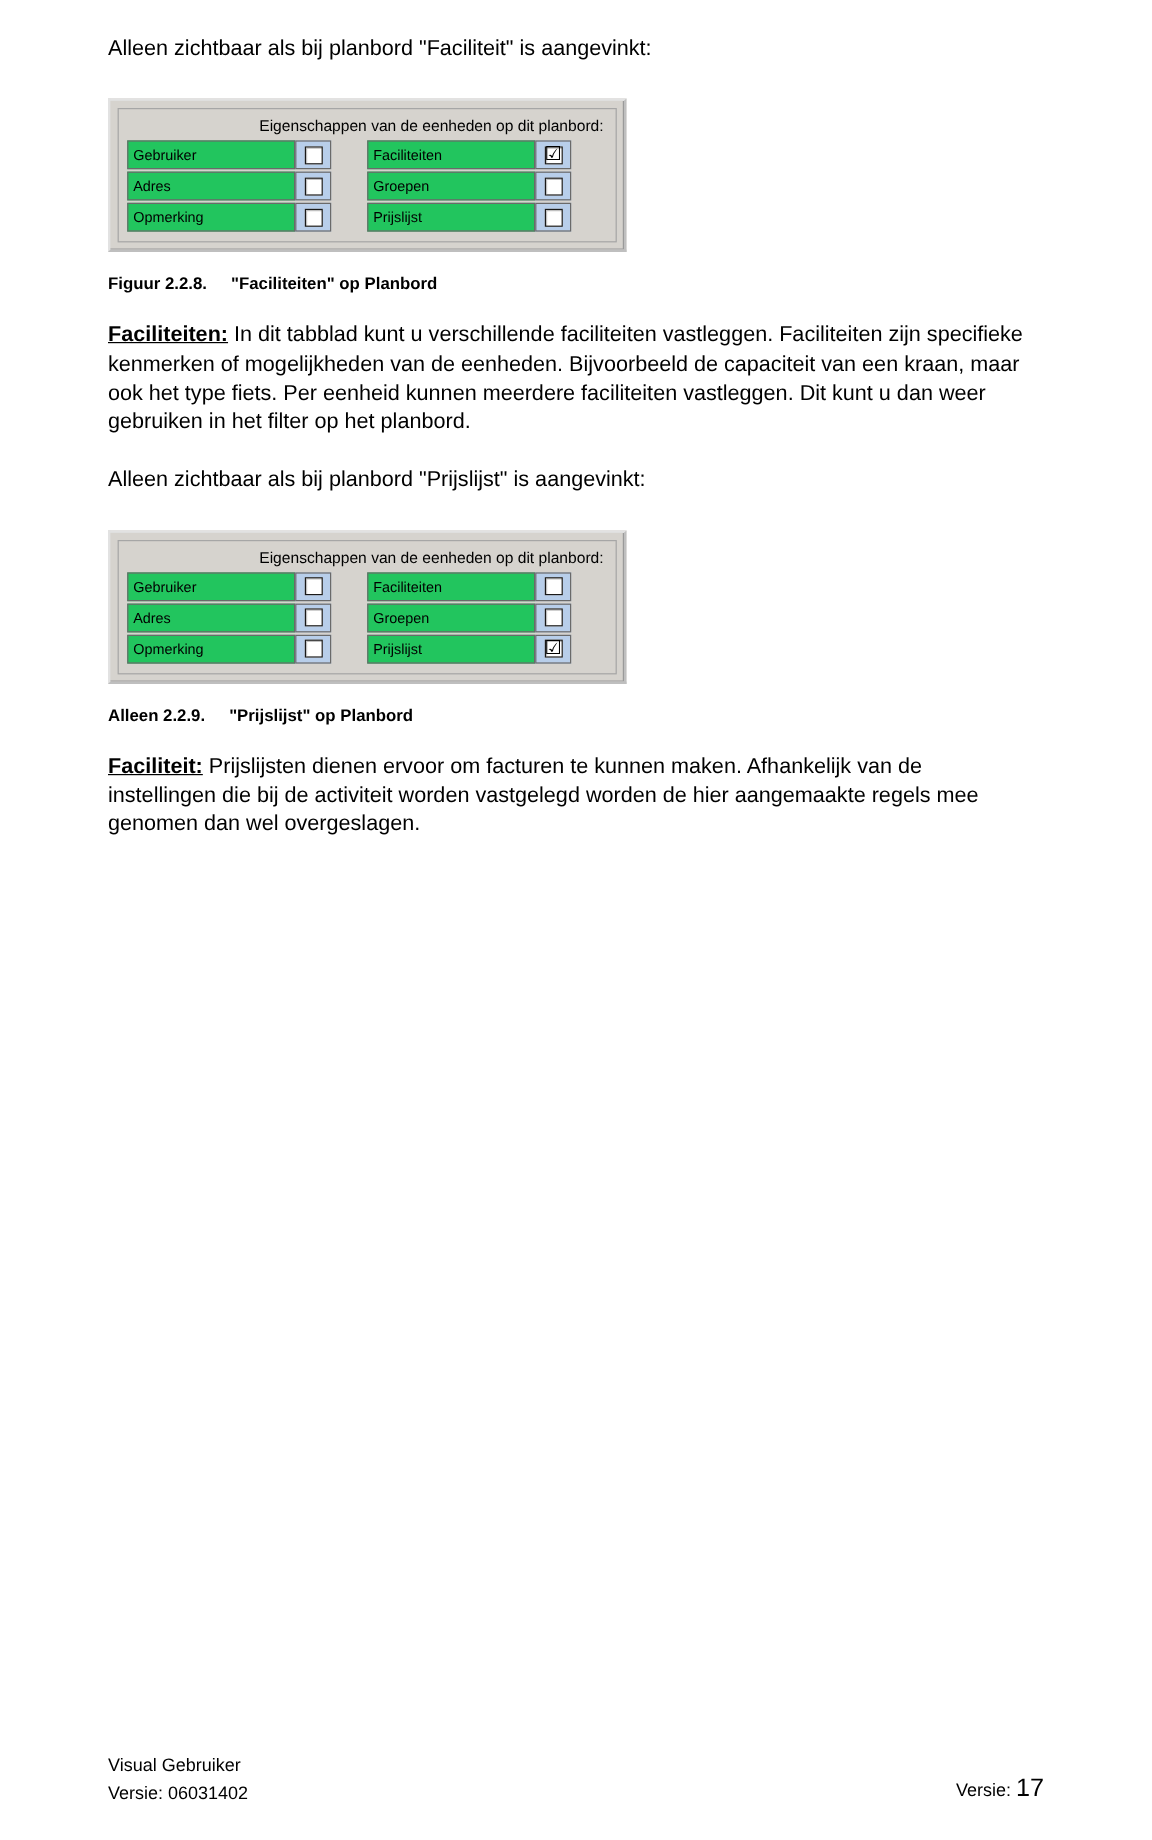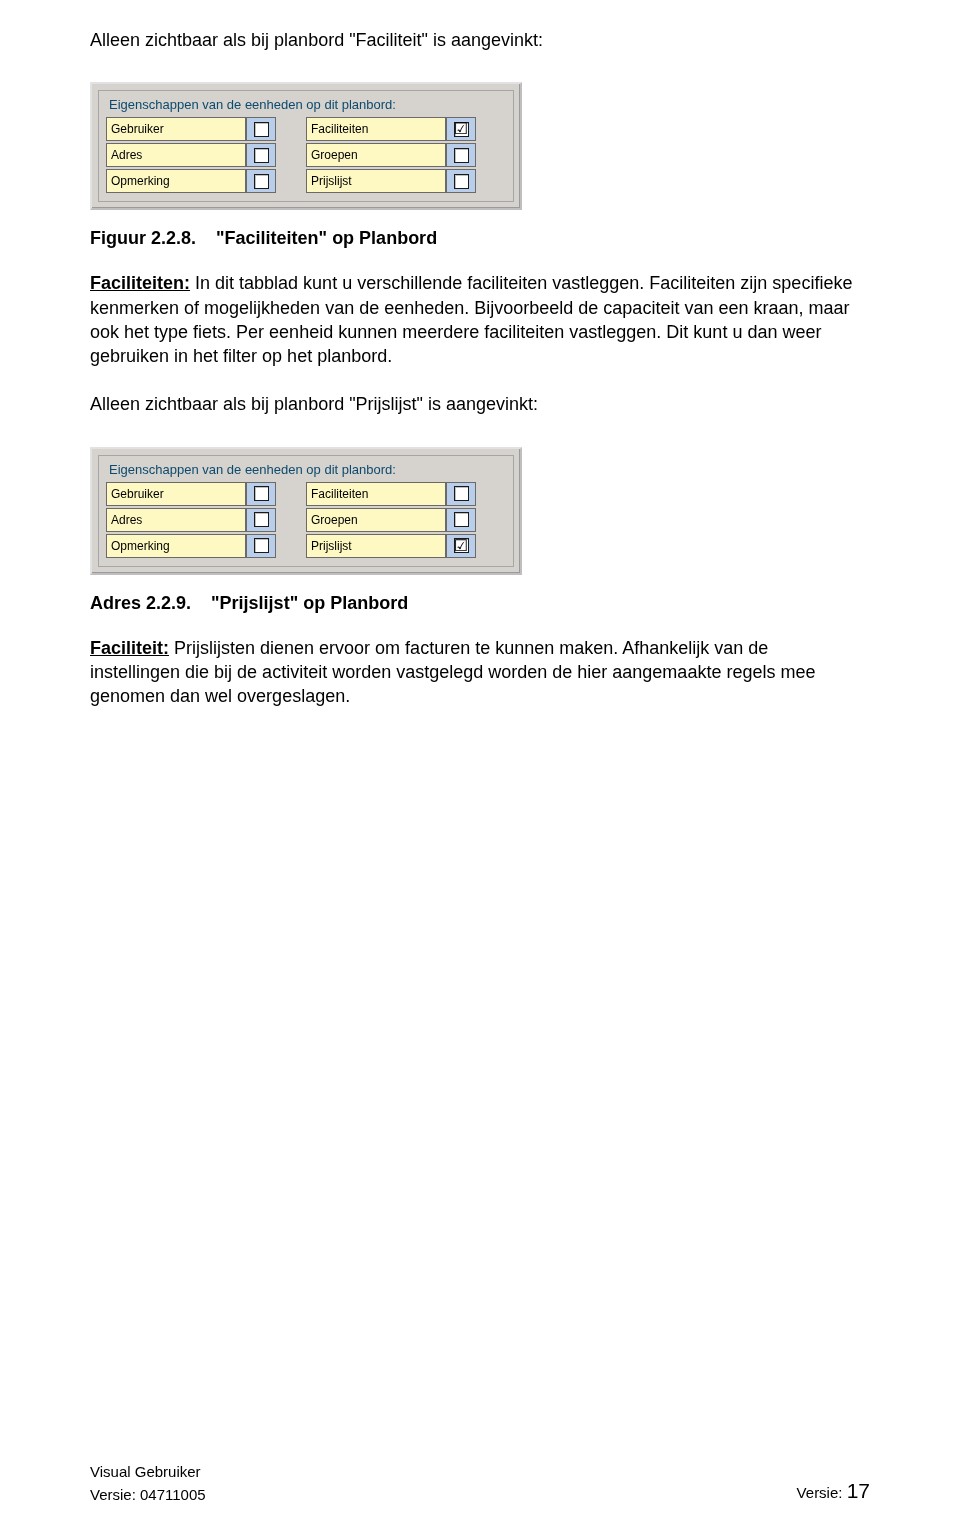--- a/index.html
+++ b/index.html
@@ -38,32 +38,33 @@
     box-shadow: inset -1px -1px 0 #9a9a9a;
   }
   .fieldset {
     border: 1px solid #a6a6a6;
     padding: 6px 7px 8px 7px;
     background: #d6d3ce;
   }
   .fs-legend {
     font-family: Tahoma, Arial, sans-serif;
     font-size: 13px;
-    color: #0c4a6e;
+    color: #000000;
     padding: 0 3px;
     margin-bottom: 5px;
+    text-align: right;
   }
   .grid {
     display: grid;
     grid-template-columns: 140px 30px 30px 140px 30px;
     row-gap: 2px;
     align-items: stretch;
   }
   .cell {
-    background: #fef9c3;
+    background: #22c55e;
     border: 1px solid #6a6a6a;
     box-sizing: border-box;
     display: flex;
     align-items: center;
     font-family: Tahoma, Arial, sans-serif;
     font-size: 12px;
     height: 24px;
   }
   .cell-label {
     padding-left: 4px;
@@ -97,21 +98,21 @@
   }
   .chk.checked { font-size:0; }
   .chk.checked::after{ font-size:16px; content:"☑"; color:#000; position:relative; top:0; left:0;}
   .chk{ box-sizing:border-box; }
   .gap-col {
     background: transparent;
     border: none;
   }
   .caption {
     font-family: Arial, sans-serif;
-    font-size: 18px;
+    font-size: 14px;
     font-weight: bold;
     margin: 8px 0 22px 0;
     display: flex;
     gap: 20px;
   }
   .cap-right {
     font-weight: bold;
   }
   .footer {
     position: absolute;
@@ -226,31 +227,31 @@
           <div class="cell cell-label">Prijslijst</div>
           <div class="cell cell-check">
               <div class="chk checked"></div>
             </div>
         </div>
       </div>
     </div>
   </div>
 
   <div class="caption">
-    <span>Adres 2.2.9.</span>
+    <span>Alleen 2.2.9.</span>
     <span class="cap-right">"Prijslijst" op Planbord</span>
   </div>
 
   <p class="para">
     <span class="bold" style="text-decoration:underline;">Faciliteit:</span><span> Prijslijsten dienen ervoor om facturen te kunnen maken. Afhankelijk van de instellingen die bij de activiteit worden vastgelegd worden de hier aangemaakte regels mee genomen dan wel overgeslagen.</span>
   </p>
 
 </div>
 
 <div class="footer">
   <div class="footer-left">
     <div class="l1">Visual Gebruiker</div>
-    <div>Versie: 04711005</div>
+    <div>Versie: 06031402</div>
   </div>
   <div class="footer-right">
     <span>Versie: </span><span class="pg">17</span>
   </div>
 </div>
 
 </body></html>

